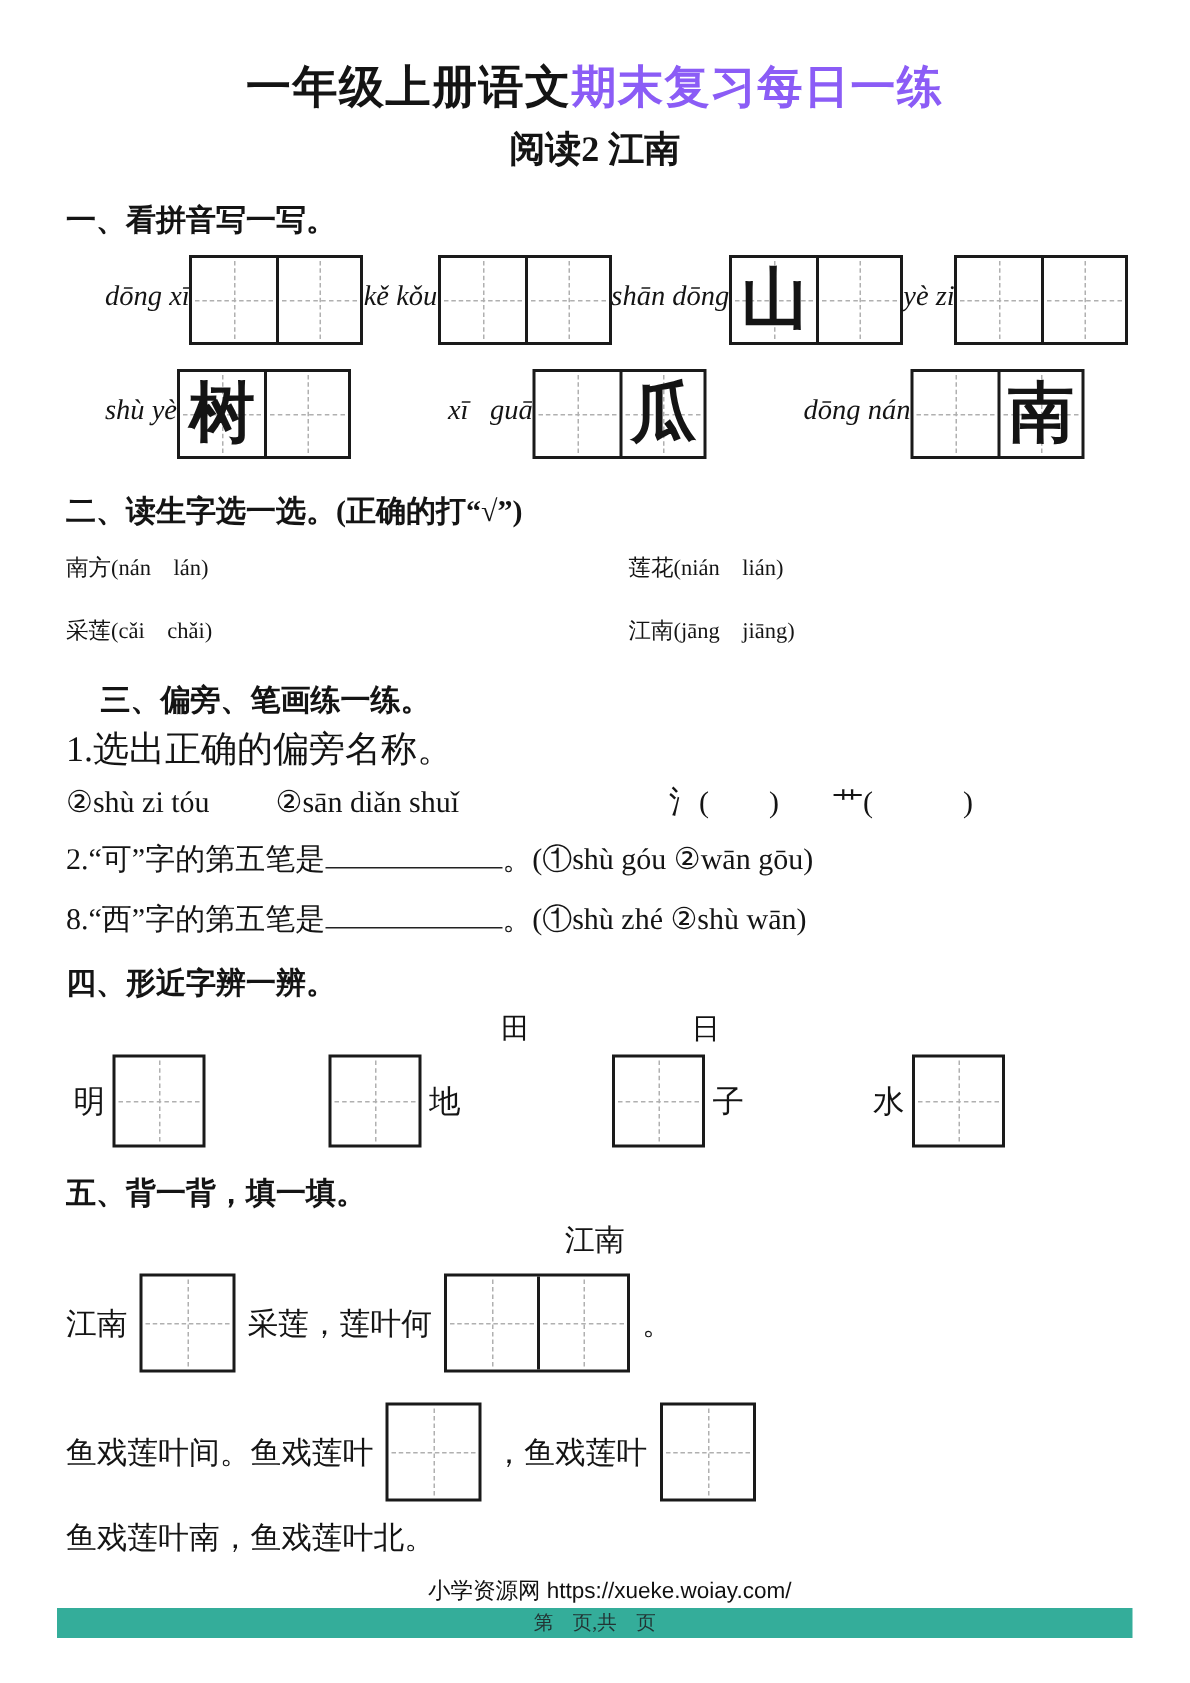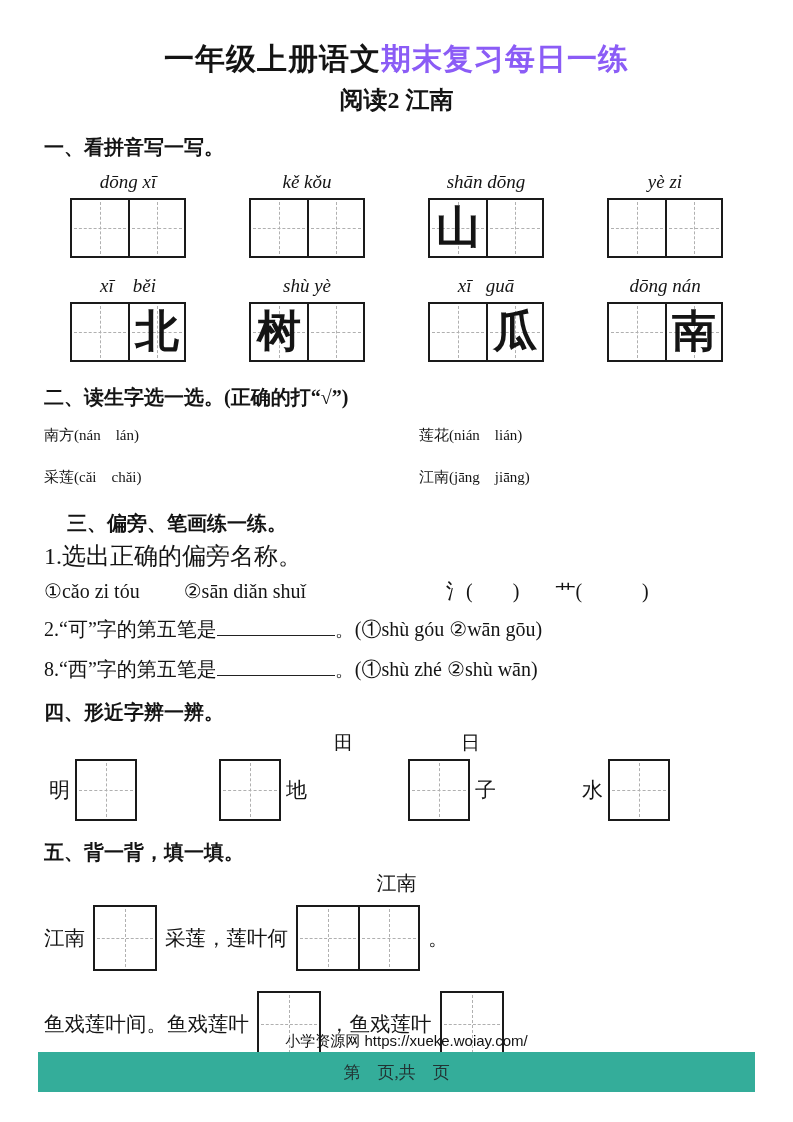--- a/index.html
+++ b/index.html
@@ -16,21 +16,21 @@
   .title { text-align:center; font-size:30px; font-weight:700; letter-spacing:1px; line-height:38px; }
   .title .red { color:#8b5cf6; }
   .subtitle { text-align:center; font-size:24px; font-weight:700; margin-top:6px; line-height:32px; }
 
   .sec-head { font-size:20px; font-weight:700; line-height:26px; }
   .mt18 { margin-top:18px; } .mt22 { margin-top:22px; } .mt16 { margin-top:16px;margin-left:23px; } .mt14 { margin-top:14px; }
 
   
   .unit-row { display:flex; justify-content:space-between; padding:0 26px; margin-top:10px; }
   .unit-row.second { margin-top:16px; }
-  .unit { display:flex; flex-direction:column; align-items:center; }
+  .unit { display:flex; align-items:center; }
   .pinyin { font-style:italic; font-size:19px; line-height:24px; margin-bottom:4px; white-space:pre; }
 
   .tzg { display:flex; border:2px solid #1a1a1a; background:#fff; }
   .cell { width:56px; height:56px; position:relative; display:flex; align-items:center; justify-content:center; }
   .cell + .cell { border-left:2px solid #1a1a1a; }
   .cell::before { content:""; position:absolute; left:2px; right:2px; top:50%; border-top:1px dashed #b0b0b0; }
   .cell::after  { content:""; position:absolute; top:2px; bottom:2px; left:50%; border-left:1px dashed #b0b0b0; }
   .cell .ch { position:relative; z-index:1; font-size:44px; font-weight:700; line-height:1; }
 
   .cellM { width:58px; height:58px; }
@@ -61,21 +61,21 @@
   .poem-title { text-align:center; font-size:20px; line-height:24px; margin-top:6px; }
   .fill-line { display:flex; align-items:center; font-size:20.5px; margin-top:10px; }
   .fill-line.l2 { margin-top:20px; }
   .fill-line .txt { white-space:pre; }
   .fill-line .tzg { margin:0 8px; }
   .plain-line { font-size:20.5px; line-height:26px; margin-top:12px; }
 
   
   .footer { position:absolute; left:0; right:0; bottom:30px; }
   .site { text-align:center; font-size:15px; line-height:18px; font-family:"Liberation Sans","DejaVu Sans",sans-serif; color:#111;padding-left:20px; }
-  .band { margin:2px 38px 0; height:40px; background:#34ad9a; display:flex; align-items:center; justify-content:center; font-size:17px; color:#233; }
+  .band { margin:2px 38px 0; height:20px; background:#34ad9a; display:flex; align-items:center; justify-content:center; font-size:13px; color:#233; }
 </style>
 </head>
 <body>
 
 <div class="page">
 
   <div class="title">
     <span>一年级上册语文</span><span class="red">期末复习每日一练</span>
   </div>
   <div class="subtitle">阅读2 江南</div>
@@ -124,31 +124,20 @@
               <span class="ch"></span>
             </div>
           <div class="cell">
               <span class="ch"></span>
             </div>
         </div>
       </div>
     </div>
 
     <div class="unit-row second">
-      <div class="unit">
-        <div class="pinyin">xī    běi</div>
-        <div class="tzg">
-          <div class="cell">
-              <span class="ch"></span>
-            </div>
-          <div class="cell">
-              <span class="ch">北</span>
-            </div>
-        </div>
-      </div>
       <div class="unit">
         <div class="pinyin">shù yè</div>
         <div class="tzg">
           <div class="cell">
               <span class="ch">树</span>
             </div>
           <div class="cell">
               <span class="ch"></span>
             </div>
         </div>
@@ -185,21 +174,21 @@
       <div>莲花(nián　lián)</div>
       <div>采莲(cǎi　chǎi)</div>
       <div>江南(jāng　jiāng)</div>
     </div>
   </div>
 
   <div>
     <div class="sec-head mt16">三、偏旁、笔画练一练。</div>
     <div class="q-line">1.选出正确的偏旁名称。</div>
     <div class="opt-row">
-      <span class="o1">①cǎo zi tóu</span>
+      <span class="o1">②shù zi tóu</span>
       <span class="o2">②sān diǎn shuǐ</span>
       <span class="o3">氵(　　)</span>
       <span class="o4">艹(　　　)</span>
     </div>
     <div class="q-stroke">
       <span>2.“可”字的第五笔是</span><span class="blank"></span><span>。(①shù góu ②wān gōu)</span>
     </div>
     <div class="q-stroke">
       <span>8.“西”字的第五笔是</span><span class="blank"></span><span>。(①shù zhé ②shù wān)</span>
     </div>

